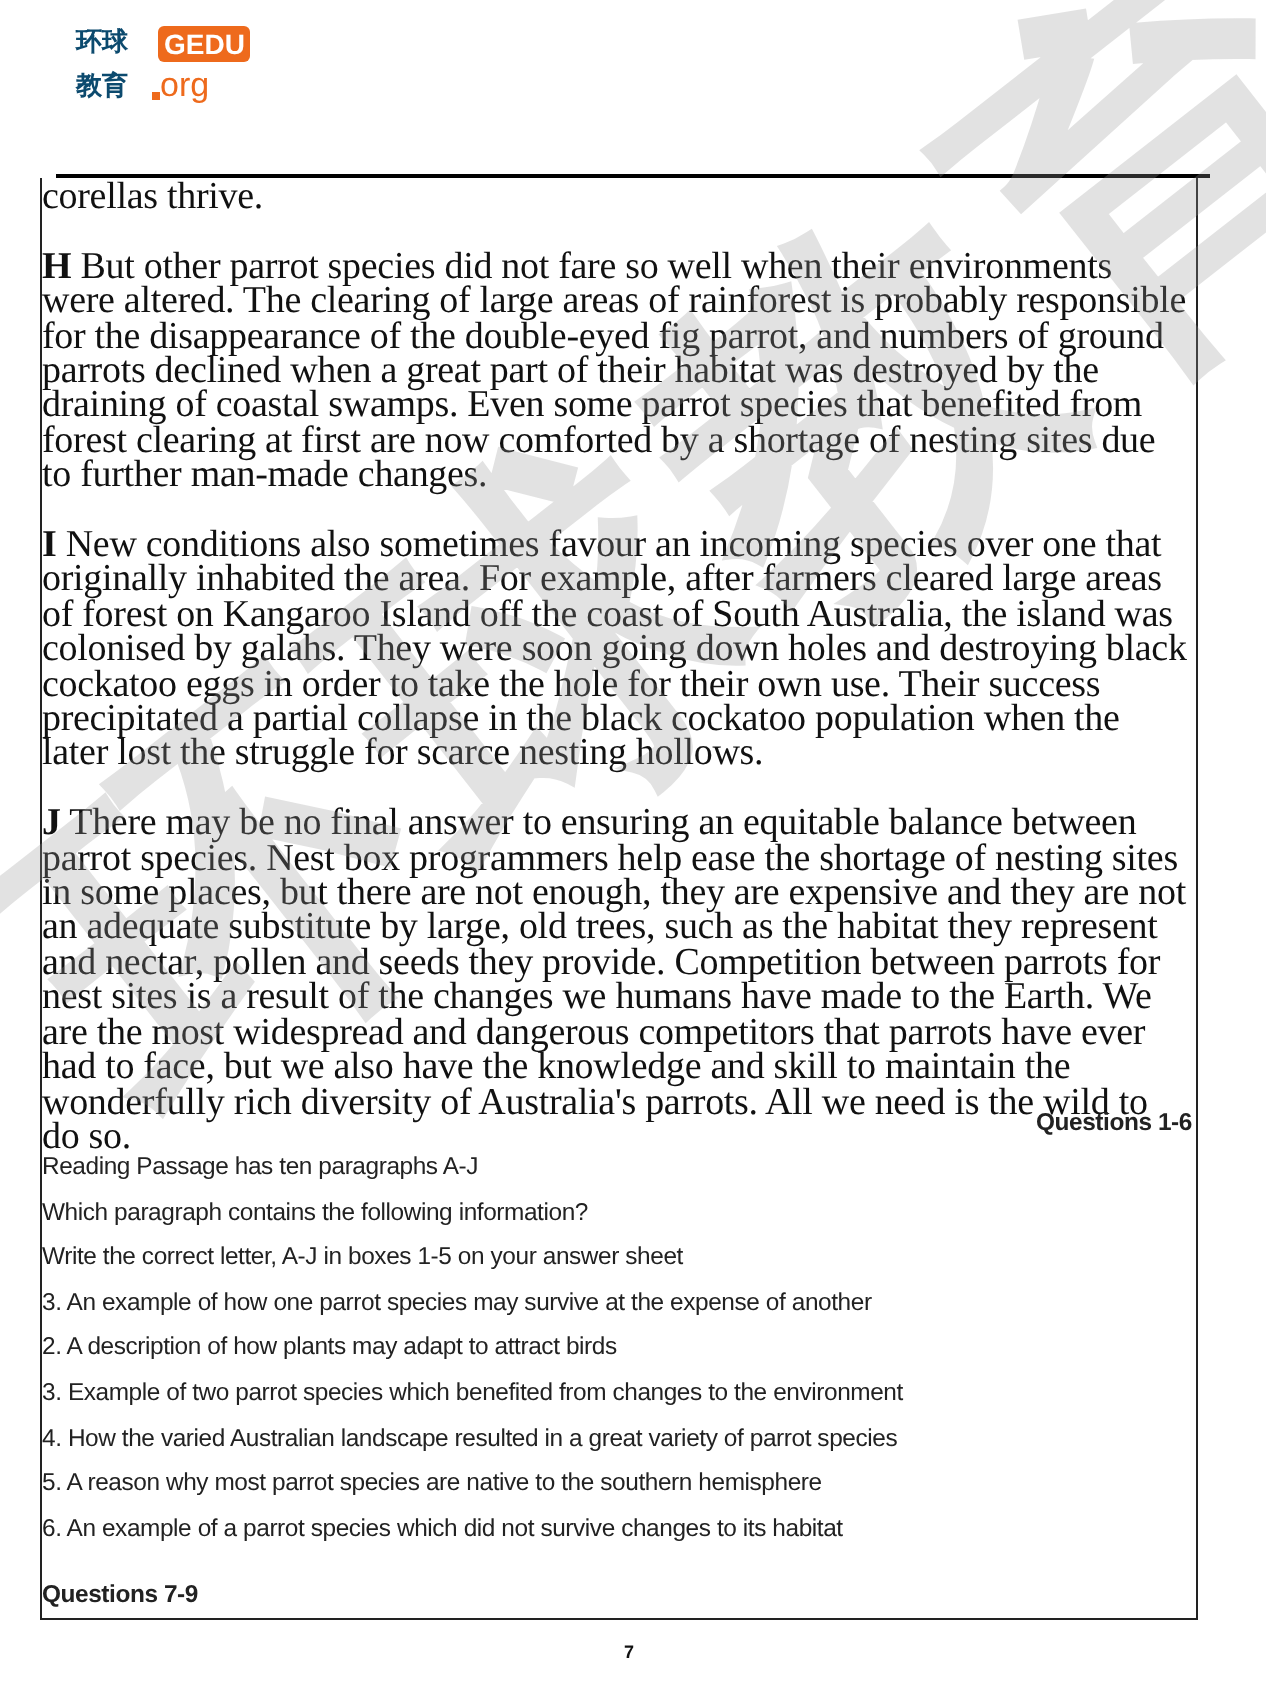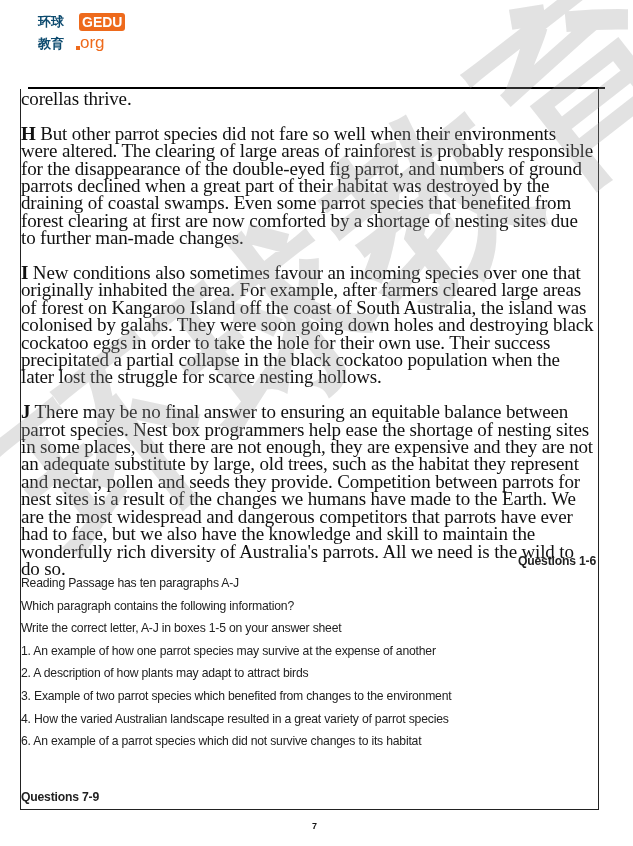--- a/index.html
+++ b/index.html
@@ -56,24 +56,25 @@
   <p><b>H</b><span> But other parrot species did not fare so well when their environments were altered. The clearing of large areas of rainforest is probably responsible for the disappearance of the double-eyed fig parrot, and numbers of ground parrots declined when a great part of their habitat was destroyed by the draining of coastal swamps. Even some parrot species that benefited from forest clearing at first are now comforted by a shortage of nesting sites due to further man-made changes.</span></p>
   <p><b>I</b><span> New conditions also sometimes favour an incoming species over one that originally inhabited the area. For example, after farmers cleared large areas of forest on Kangaroo Island off the coast of South Australia, the island was colonised by galahs. They were soon going down holes and destroying black cockatoo eggs in order to take the hole for their own use. Their success precipitated a partial collapse in the black cockatoo population when the later lost the struggle for scarce nesting hollows.</span></p>
   <p><b>J</b><span> There may be no final answer to ensuring an equitable balance between parrot species. Nest box programmers help ease the shortage of nesting sites in some places, but there are not enough, they are expensive and they are not an adequate substitute by large, old trees, such as the habitat they represent and nectar, pollen and seeds they provide. Competition between parrots for nest sites is a result of the changes we humans have made to the Earth. We are the most widespread and dangerous competitors that parrots have ever had to face, but we also have the knowledge and skill to maintain the wonderfully rich diversity of Australia's parrots. All we need is the wild to do so.</span></p>
 </div>
 
 <div class="questions">
   <div class="qhead">Questions 1-6</div>
   <div class="qline">Reading Passage has ten paragraphs A-J</div>
   <div class="qline">Which paragraph contains the following information?</div>
   <div class="qline">Write the correct letter, A-J in boxes 1-5 on your answer sheet</div>
-  <div class="qline">1. An example of how one parrot species may survive at the expense of another</div>
+  <div class="qline">3. An example of how one parrot species may survive at the expense of another</div>
   <div class="qline">2. A description of how plants may adapt to attract birds</div>
   <div class="qline">3. Example of two parrot species which benefited from changes to the environment</div>
   <div class="qline">4. How the varied Australian landscape resulted in a great variety of parrot species</div>
+  <div class="qline">5. A reason why most parrot species are native to the southern hemisphere</div>
   <div class="qline">6. An example of a parrot species which did not survive changes to its habitat</div>
   <div class="qhead2">Questions 7-9</div>
 </div>
 
 <div class="pagenum">7</div>
 
 <div class="watermark">
   <span>环球教育</span>
 </div>
 

